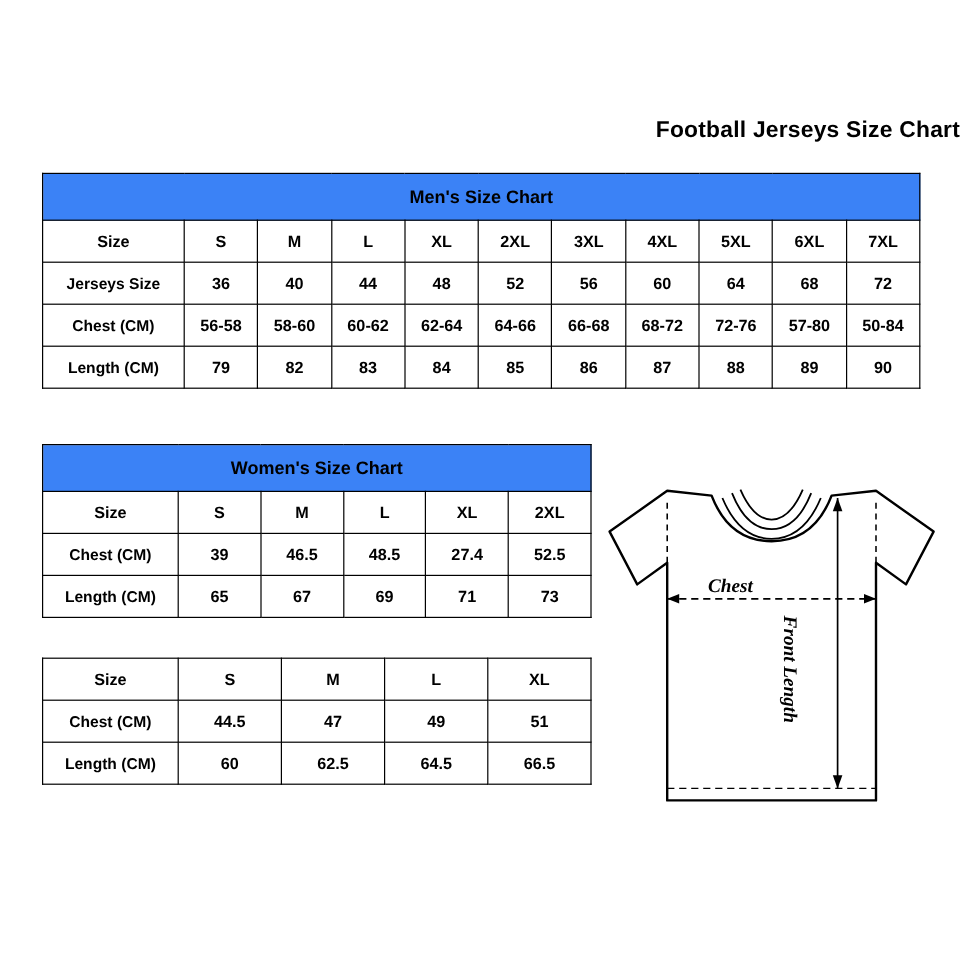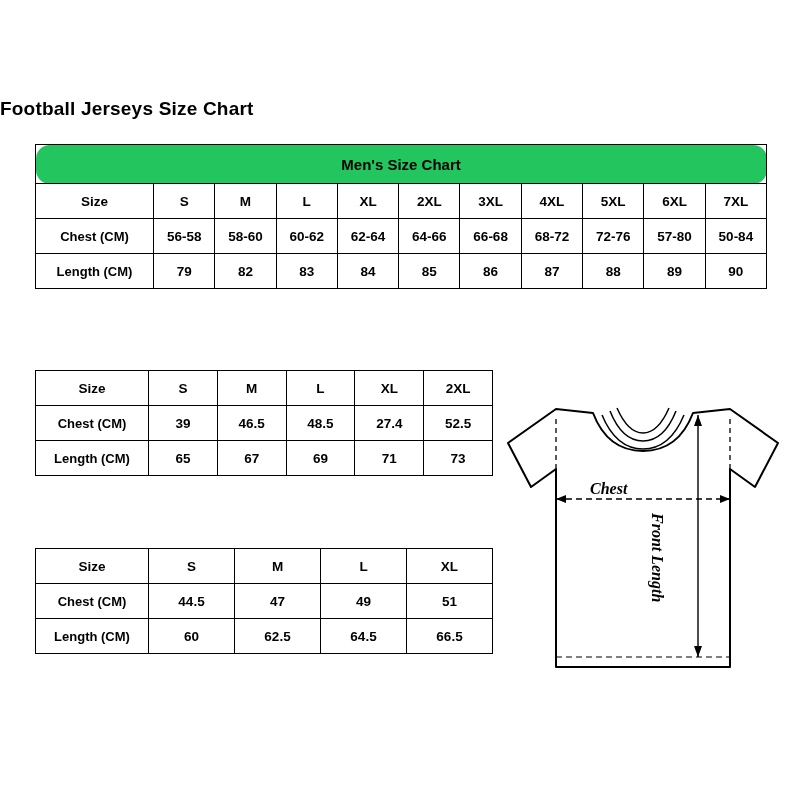--- a/index.html
+++ b/index.html
@@ -14,21 +14,21 @@
     color: #000000;
     position: relative;
     overflow: hidden;
   }
 
   #page-title {
     position: absolute;
     top: 98px;
     left: 0;
     width: 800px;
-    text-align: left;
+    text-align: right;
     font-size: 19px;
     font-weight: bold;
     letter-spacing: 0.2px;
   }
 
   table.size-table {
     border-collapse: collapse;
     table-layout: fixed;
     position: absolute;
     background: #ffffff;
@@ -38,24 +38,23 @@
     border: 1px solid #000000;
     text-align: center;
     vertical-align: middle;
     font-size: 13.5px;
     font-weight: bold;
     padding: 0;
     height: 34px;
     background: #ffffff;
   }
   table.size-table th.section-title {
-    background: #22c55e;
+    background: #3b82f6;
     font-size: 15px;
     height: 38px;
-    border-radius: 14px;
   }
   table.size-table td.row-label {
     font-size: 13px;
   }
 
   
   #mens-table {
     left: 35px;
     top: 144px;
     width: 730px;
@@ -139,20 +138,33 @@
       <th>L</th>
       <th>XL</th>
       <th>2XL</th>
       <th>3XL</th>
       <th>4XL</th>
       <th>5XL</th>
       <th>6XL</th>
       <th>7XL</th>
     </tr>
     <tr>
+      <td class="row-label">Jerseys Size</td>
+      <td>36</td>
+      <td>40</td>
+      <td>44</td>
+      <td>48</td>
+      <td>52</td>
+      <td>56</td>
+      <td>60</td>
+      <td>64</td>
+      <td>68</td>
+      <td>72</td>
+    </tr>
+    <tr>
       <td class="row-label">Chest (CM)</td>
       <td>56-58</td>
       <td>58-60</td>
       <td>60-62</td>
       <td>62-64</td>
       <td>64-66</td>
       <td>66-68</td>
       <td>68-72</td>
       <td>72-76</td>
       <td>57-80</td>
@@ -178,20 +190,23 @@
   <colgroup>
     <col class="label-col">
     <col class="data-col">
       <col class="data-col">
       <col class="data-col">
       <col class="data-col">
       <col class="data-col">
   </colgroup>
   <tbody>
     <tr>
+      <th class="section-title" colspan="6">Women's Size Chart</th>
+    </tr>
+    <tr>
       <th>Size</th>
       <th>S</th>
       <th>M</th>
       <th>L</th>
       <th>XL</th>
       <th>2XL</th>
     </tr>
     <tr>
       <td class="row-label">Chest (CM)</td>
       <td>39</td>

